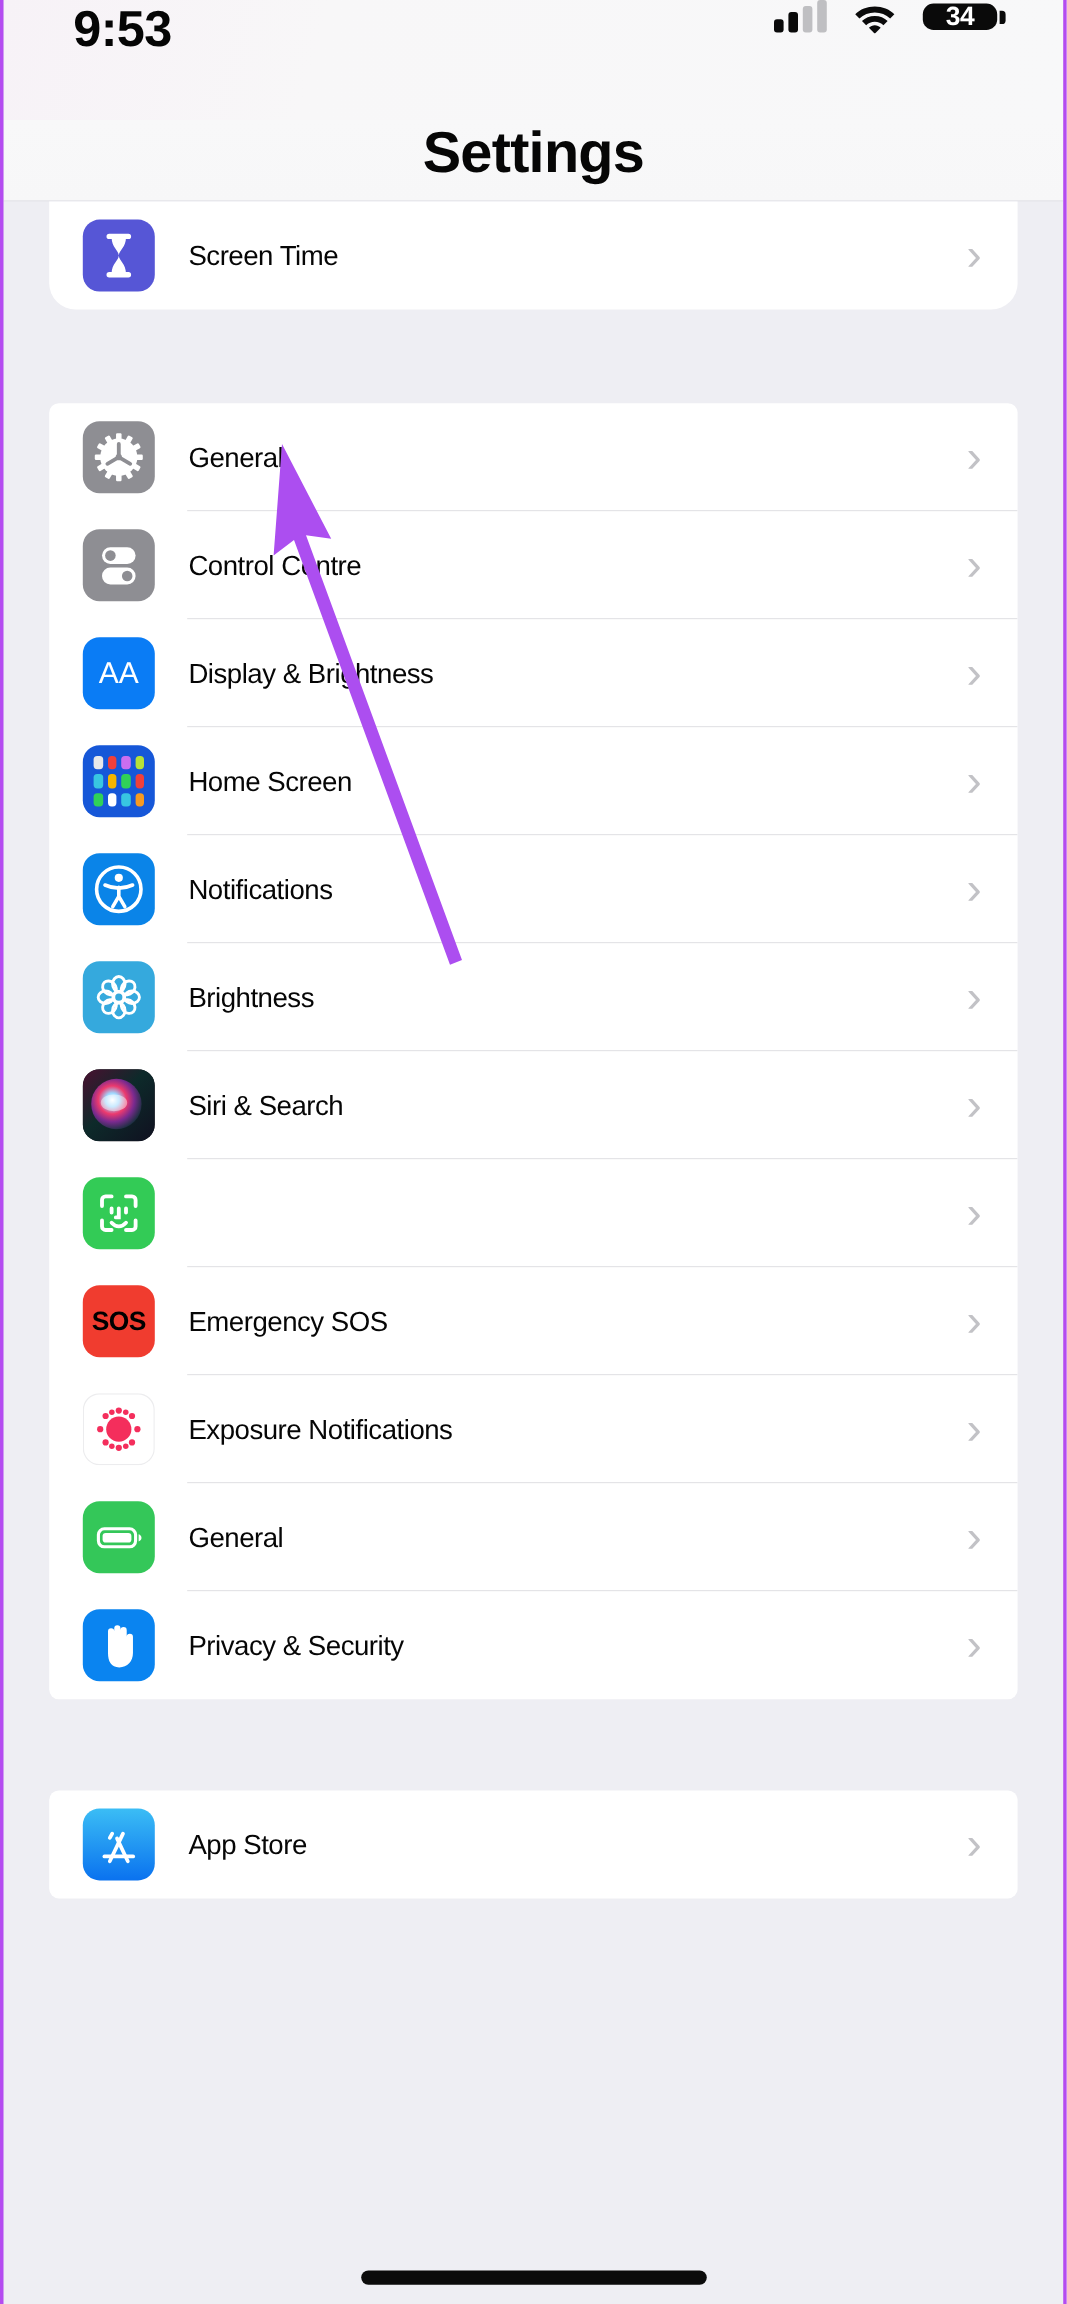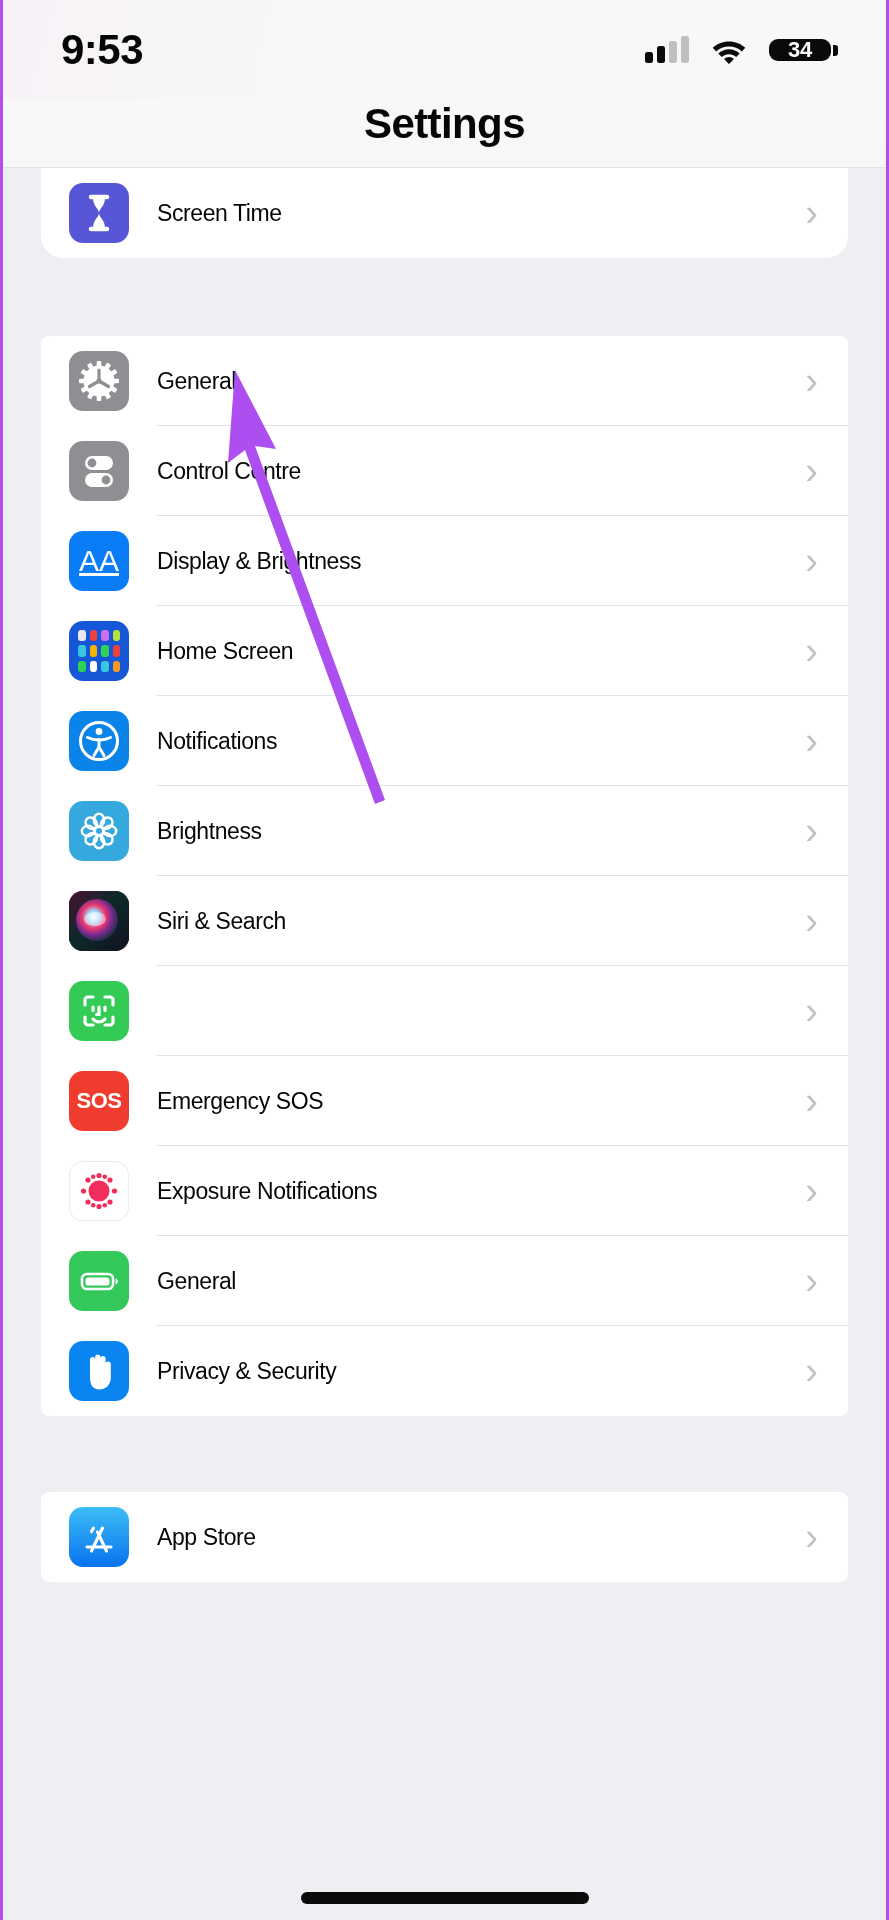--- a/index.html
+++ b/index.html
@@ -17,21 +17,21 @@
     overflow: hidden;
     border-left: 3px solid #b44cf0;
     border-right: 3px solid #b44cf0;
   }
 
   
   #statusbar {
     position: relative;
     height: 100px;
     background: linear-gradient(105deg,#f7f2f7 0%, #f8f7f8 30%, #f8f8f9 100%);
-    display: flex; align-items: center;
+    display: flex; align-items: flex-start;
     padding: 0 48px 0 58px;
   }
   #clock {
     font-size: 42px; font-weight: bold; color: #050505;
     letter-spacing: -0.5px;
   }
   #status-right {
     margin-left: auto;
     display: flex; align-items: center; gap: 20px;
   }
@@ -56,21 +56,21 @@
   }
 
   
   #navbar {
     height: 68px;
     background: linear-gradient(180deg,#f8f8f9,#f7f7f8);
     display:flex; align-items:flex-start; justify-content:center;
     border-bottom: 1px solid #e2e2e6;
   }
   #navtitle {
-    font-size: 42px; font-weight: bold; color:#060606;
+    font-size: 48px; font-weight: bold; color:#060606;
     letter-spacing:-0.6px;
   }
 
   
   #content { position:relative; background:#eeeef3; height:1752px; }
 
   .group {
     background:#ffffff;
     margin: 0 38px;
     border-radius: 8px;
@@ -108,22 +108,22 @@
     color:#c2c2c6; font-size:38px; font-weight:300;
     line-height:1;
   }
 
   
   .ico-glyph { width:100%; height:100%; }
 
   .appgrid { display:grid; grid-template-columns:repeat(4,1fr); gap:4px; padding:9px; width:100%; height:100%; }
   .appgrid span { border-radius:3px; }
 
-  .sos-text { color:#ffffff; font-weight:bold; font-size:22px; letter-spacing:-0.5px; }
-  .aa-text { color:#fff; font-weight:500; font-size:30px; letter-spacing:0px;text-decoration:underline; }
+  .sos-text { color:#000000; font-weight:bold; font-size:22px; letter-spacing:-0.5px; }
+  .aa-text { color:#fff; font-weight:500; font-size:25px; letter-spacing:0px; }
 
   
   #pointer { position:absolute; left:0; top:0; width:889px; height:1920px; pointer-events:none; }
 
   
   #home-indicator {
     position:absolute; bottom:16px; left:50%; transform:translateX(-50%);
     width: 288px; height:12px; background:#0b0b0b; border-radius:7px;
   }
 </style>

